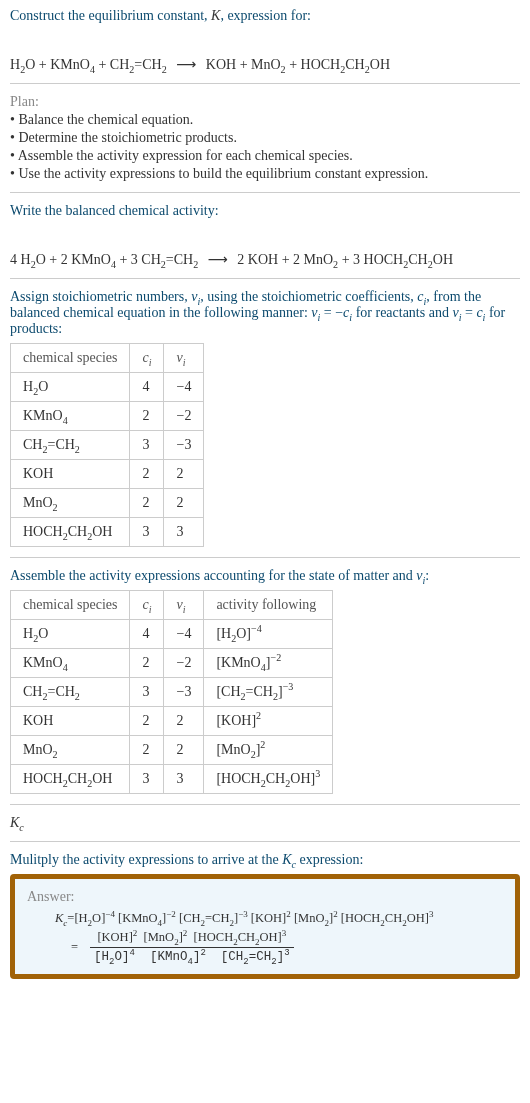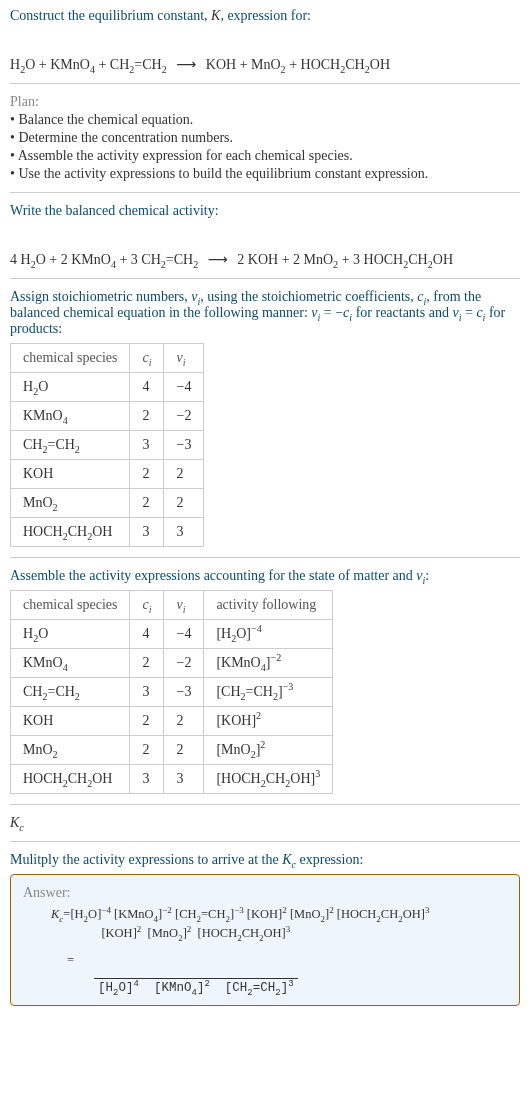--- a/index.html
+++ b/index.html
@@ -50,36 +50,35 @@
     vertical-align: middle;
     font-weight: normal;
   }
   table.data th {
     color: #555;
   }
   .ital { font-style: italic; }
 
   .answer-box {
     background: #eef6fb;
-    border: 1px solid #a16207;
+    border: 5px solid #a16207;
     border-radius: 4px;
     padding: 10px 12px;
     margin-top: 6px;
   }
   .answer-label { color:#888; margin-bottom:6px; }
 
   .kc-line1, .kc-line2 { display:flex; align-items:center; }
   .indent { padding-left: 28px; }
   .frac {
     display: inline-flex;
     flex-direction: column;
     align-items: center;
     vertical-align: middle;
-    margin-left: 20px;
-    gap: 35px;
+    margin-left: 12px;
   }
   .frac .num { padding: 0 4px 2px 4px; }
   .frac .den { border-top: 1px solid #333; padding: 2px 4px 0 4px; font-family: Liberation Mono, monospace; }
 
   .nowrap { white-space: nowrap; }
 </style>
 </head>
 <body>
 
 <div class="page">
@@ -99,21 +98,21 @@
     <span> + </span>
     <span><span>MnO</span><sub>2</sub></span>
     <span> + </span>
     <span><span>HOCH</span><sub>2</sub><span>CH</span><sub>2</sub><span>OH</span></span>
   </div>
 
   <hr>
 
   <div class="plan-title">Plan:</div>
   <div class="plan-item">• Balance the chemical equation.</div>
-  <div class="plan-item">• Determine the concentration numbers.</div>
+  <div class="plan-item">• Determine the stoichiometric products.</div>
   <div class="plan-item">• Assemble the activity expression for each chemical species.</div>
   <div class="plan-item">• Use the activity expressions to build the equilibrium constant expression.</div>
 
   <hr>
 
   <div class="prompt">Write the balanced chemical activity:</div>
   <div class="eq">
     <span>4 </span><span><span>H</span><sub>2</sub><span>O</span></span>
     <span> + </span>
     <span>2 </span><span><span>KMnO</span><sub>4</sub></span>

